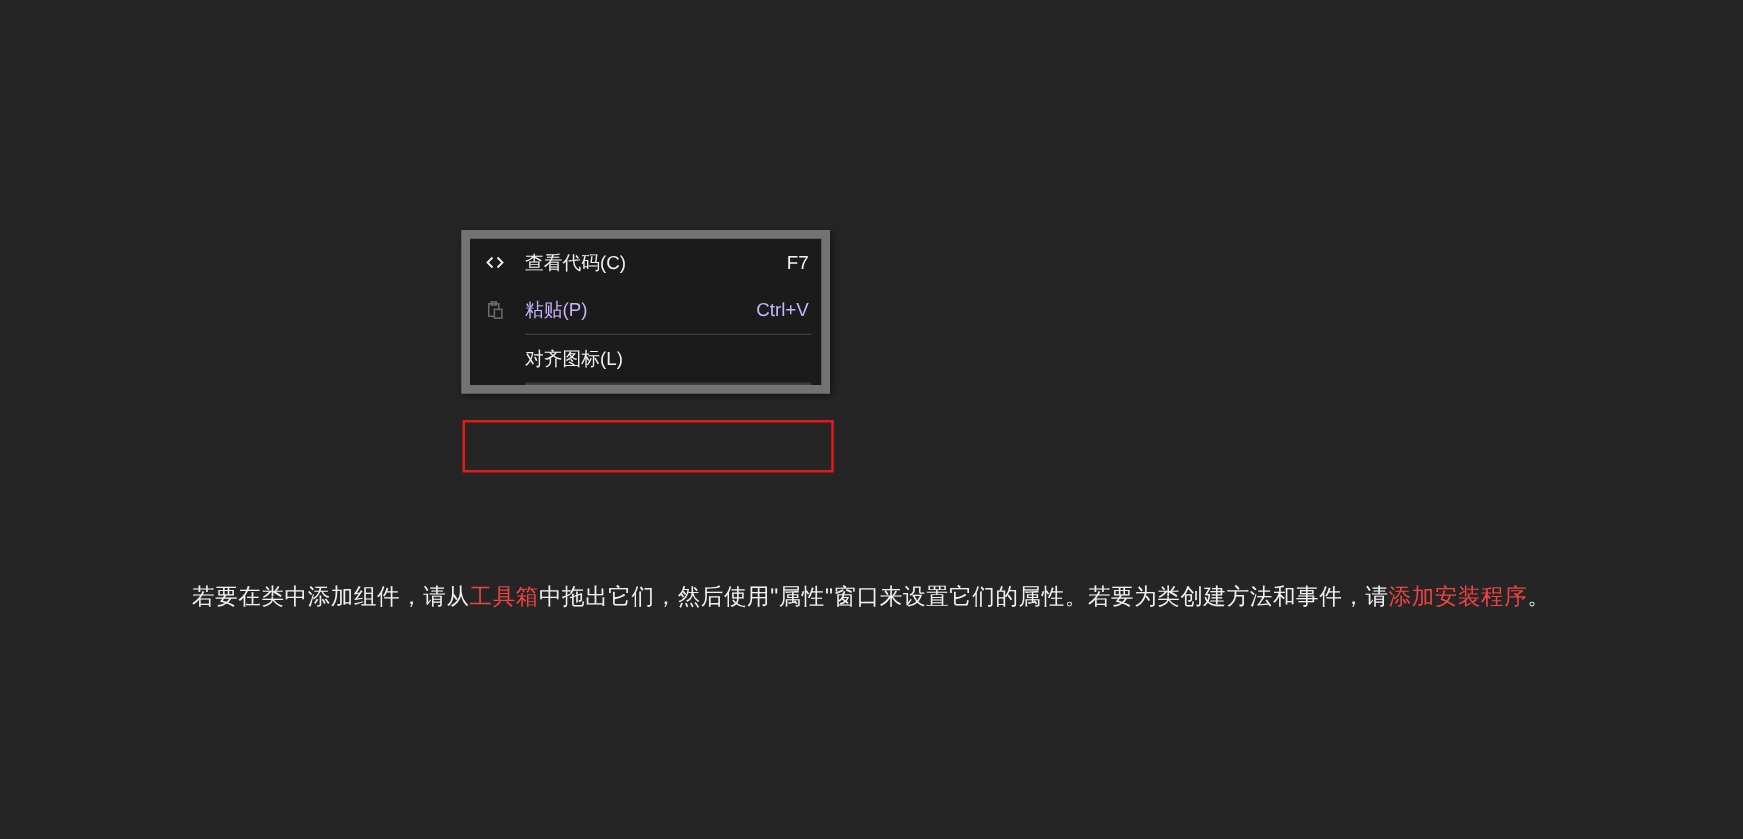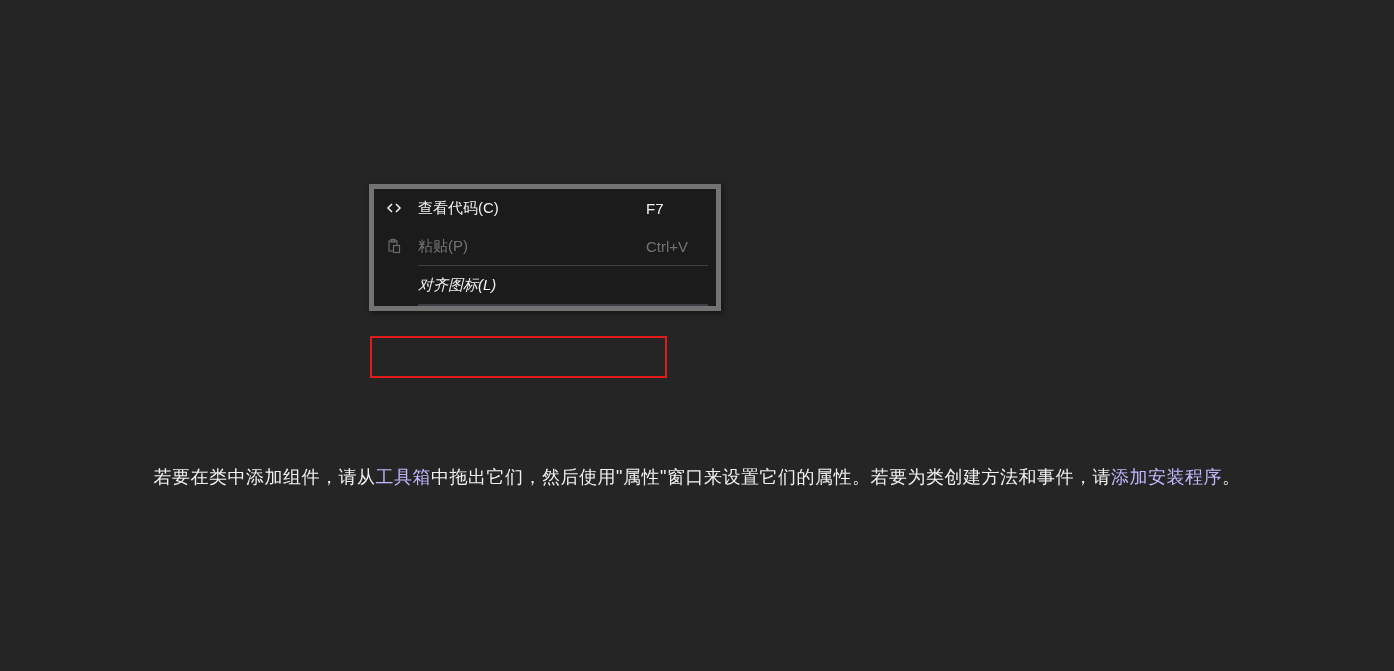--- a/index.html
+++ b/index.html
@@ -8,49 +8,49 @@
       height: 671px;
       background: #252525;
       font-family: "Microsoft YaHei", "Segoe UI", sans-serif;
       position: relative;
       overflow: hidden;
     }
     .context-menu {
       position: absolute;
       left: 369px;
       top: 184px;
-      width: 352px;
+      width: 295px;
       background: #1b1b1c;
-      border: 5px solid #737373;
+      border: 7px solid #737373;
       box-shadow: 2px 2px 6px rgba(0,0,0,0.5);
       color: #f1f1f1;
       font-size: 15px;
     }
     .menu-item {
       display: flex;
       align-items: center;
       height: 38px;
       padding: 0;
       cursor: default;
     }
-    .menu-item.disabled { color: #737373; }
+    .menu-item.disabled { color: #c4b5fd; }
     .icon-col {
       width: 40px;
       display: flex;
       justify-content: center;
       align-items: center;
     }
     .label-col {
       flex: 1;
       padding-left: 4px;
     }
-    .label-col.only { padding-left: 44px; font-style: italic; }
+    .label-col.only { padding-left: 44px; }
     .shortcut-col {
       width: 70px;
-      text-align: left;
+      text-align: right;
       padding-right: 10px;
       color: inherit;
     }
     .sep {
       height: 1px;
       background: #3f3f46;
       margin-left: 44px;
       margin-right: 8px;
     }
     .highlight-box {
@@ -67,21 +67,21 @@
       position: absolute;
       left: 0;
       top: 465px;
       width: 100%;
       text-align: center;
       color: #f1f1f1;
       font-size: 18px;
       white-space: nowrap;
       letter-spacing: 0.5px;
     }
-    .hint-text .lnk { color: #c4b5fd; }
+    .hint-text .lnk { color: #ef4444; }
   </style>
 </head>
 <body>
 
 <div class="context-menu">
 
   <div class="menu-item">
     <div class="icon-col">
       <svg viewBox="0 0 16 16">
           <path fill="none" stroke="#f1f1f1" stroke-width="1.5" d="M6 4 L2 8 L6 12 M10 4 L14 8 L10 12"></path>

